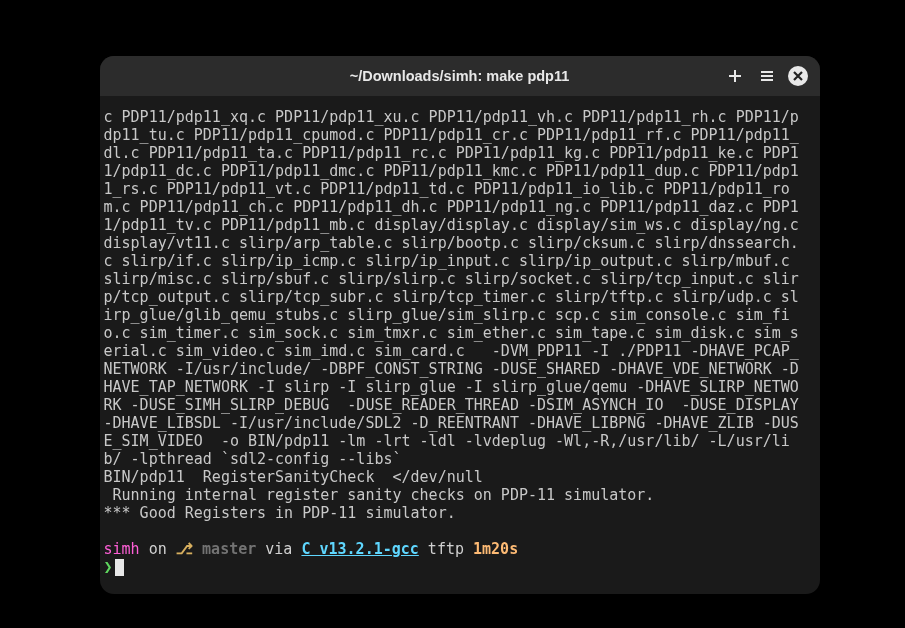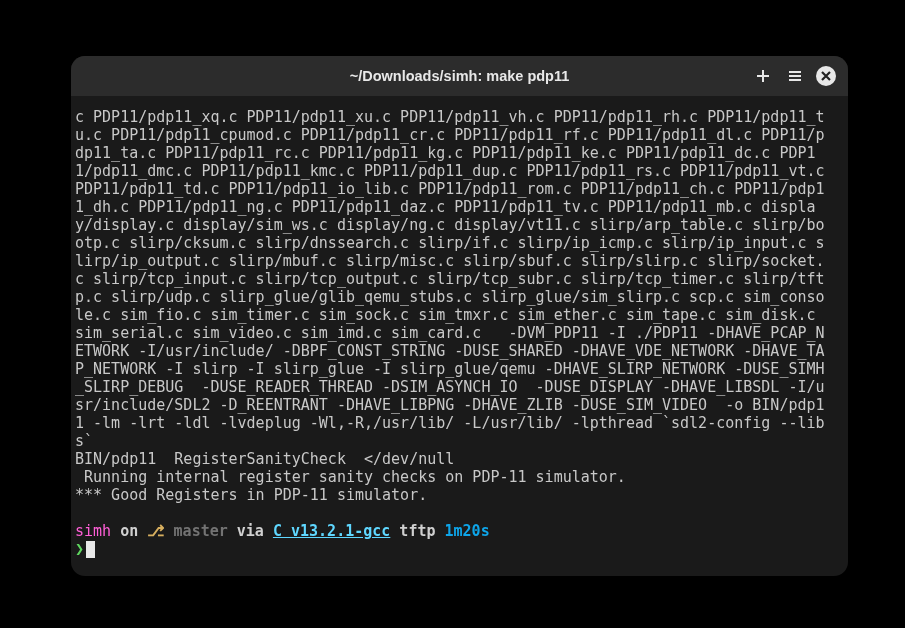--- a/index.html
+++ b/index.html
@@ -11,21 +11,21 @@
       background: #000;
       width: 905px;
       height: 628px;
       font-family: 'Menlo', 'Consolas', 'DejaVu Sans Mono', monospace;
       display: flex;
       align-items: flex-start;
       justify-content: center;
       padding-top: 56px;
     }
     .terminal-window {
-      width: 777px;
+      width: 720px;
       background: #1a1a1a;
       border-radius: 14px;
       overflow: hidden;
       box-shadow: 0 8px 32px rgba(0,0,0,0.5);
       margin-left: 14px;
     }
     .titlebar {
       height: 40px;
       background: #2c2c2c;
       display: flex;
@@ -81,25 +81,25 @@
     .terminal-output {
       white-space: pre-wrap;
       word-break: break-all;
       padding: 0 4px;
     }
     .prompt-line {
       margin-top: 18px;
       padding: 0 4px;
     }
     .c-magenta { color: #ff5fd7; font-weight: normal; }
-    .c-white { color: #d0d0d0; font-weight: bold; }
+    .c-white { color: #d0d0d0; }
     .c-yellow { color: #d7af5f; font-weight: bold; }
     .c-branch { color: #737373; font-weight: bold; }
     .c-cyan { color: #5fd7ff; font-weight: bold; text-decoration: underline; }
-    .c-green { color: #0ea5e9; font-weight: bold; }
+    .c-green { color: #fdba74; font-weight: bold; }
     .c-prompt { color: #5fd75f; font-weight: bold; }
     .cursor-block {
       display: inline-block;
       width: 9px;
       height: 17px;
       background: #e8e8e8;
       vertical-align: text-bottom;
       margin-left: 2px;
     }
   </style>

